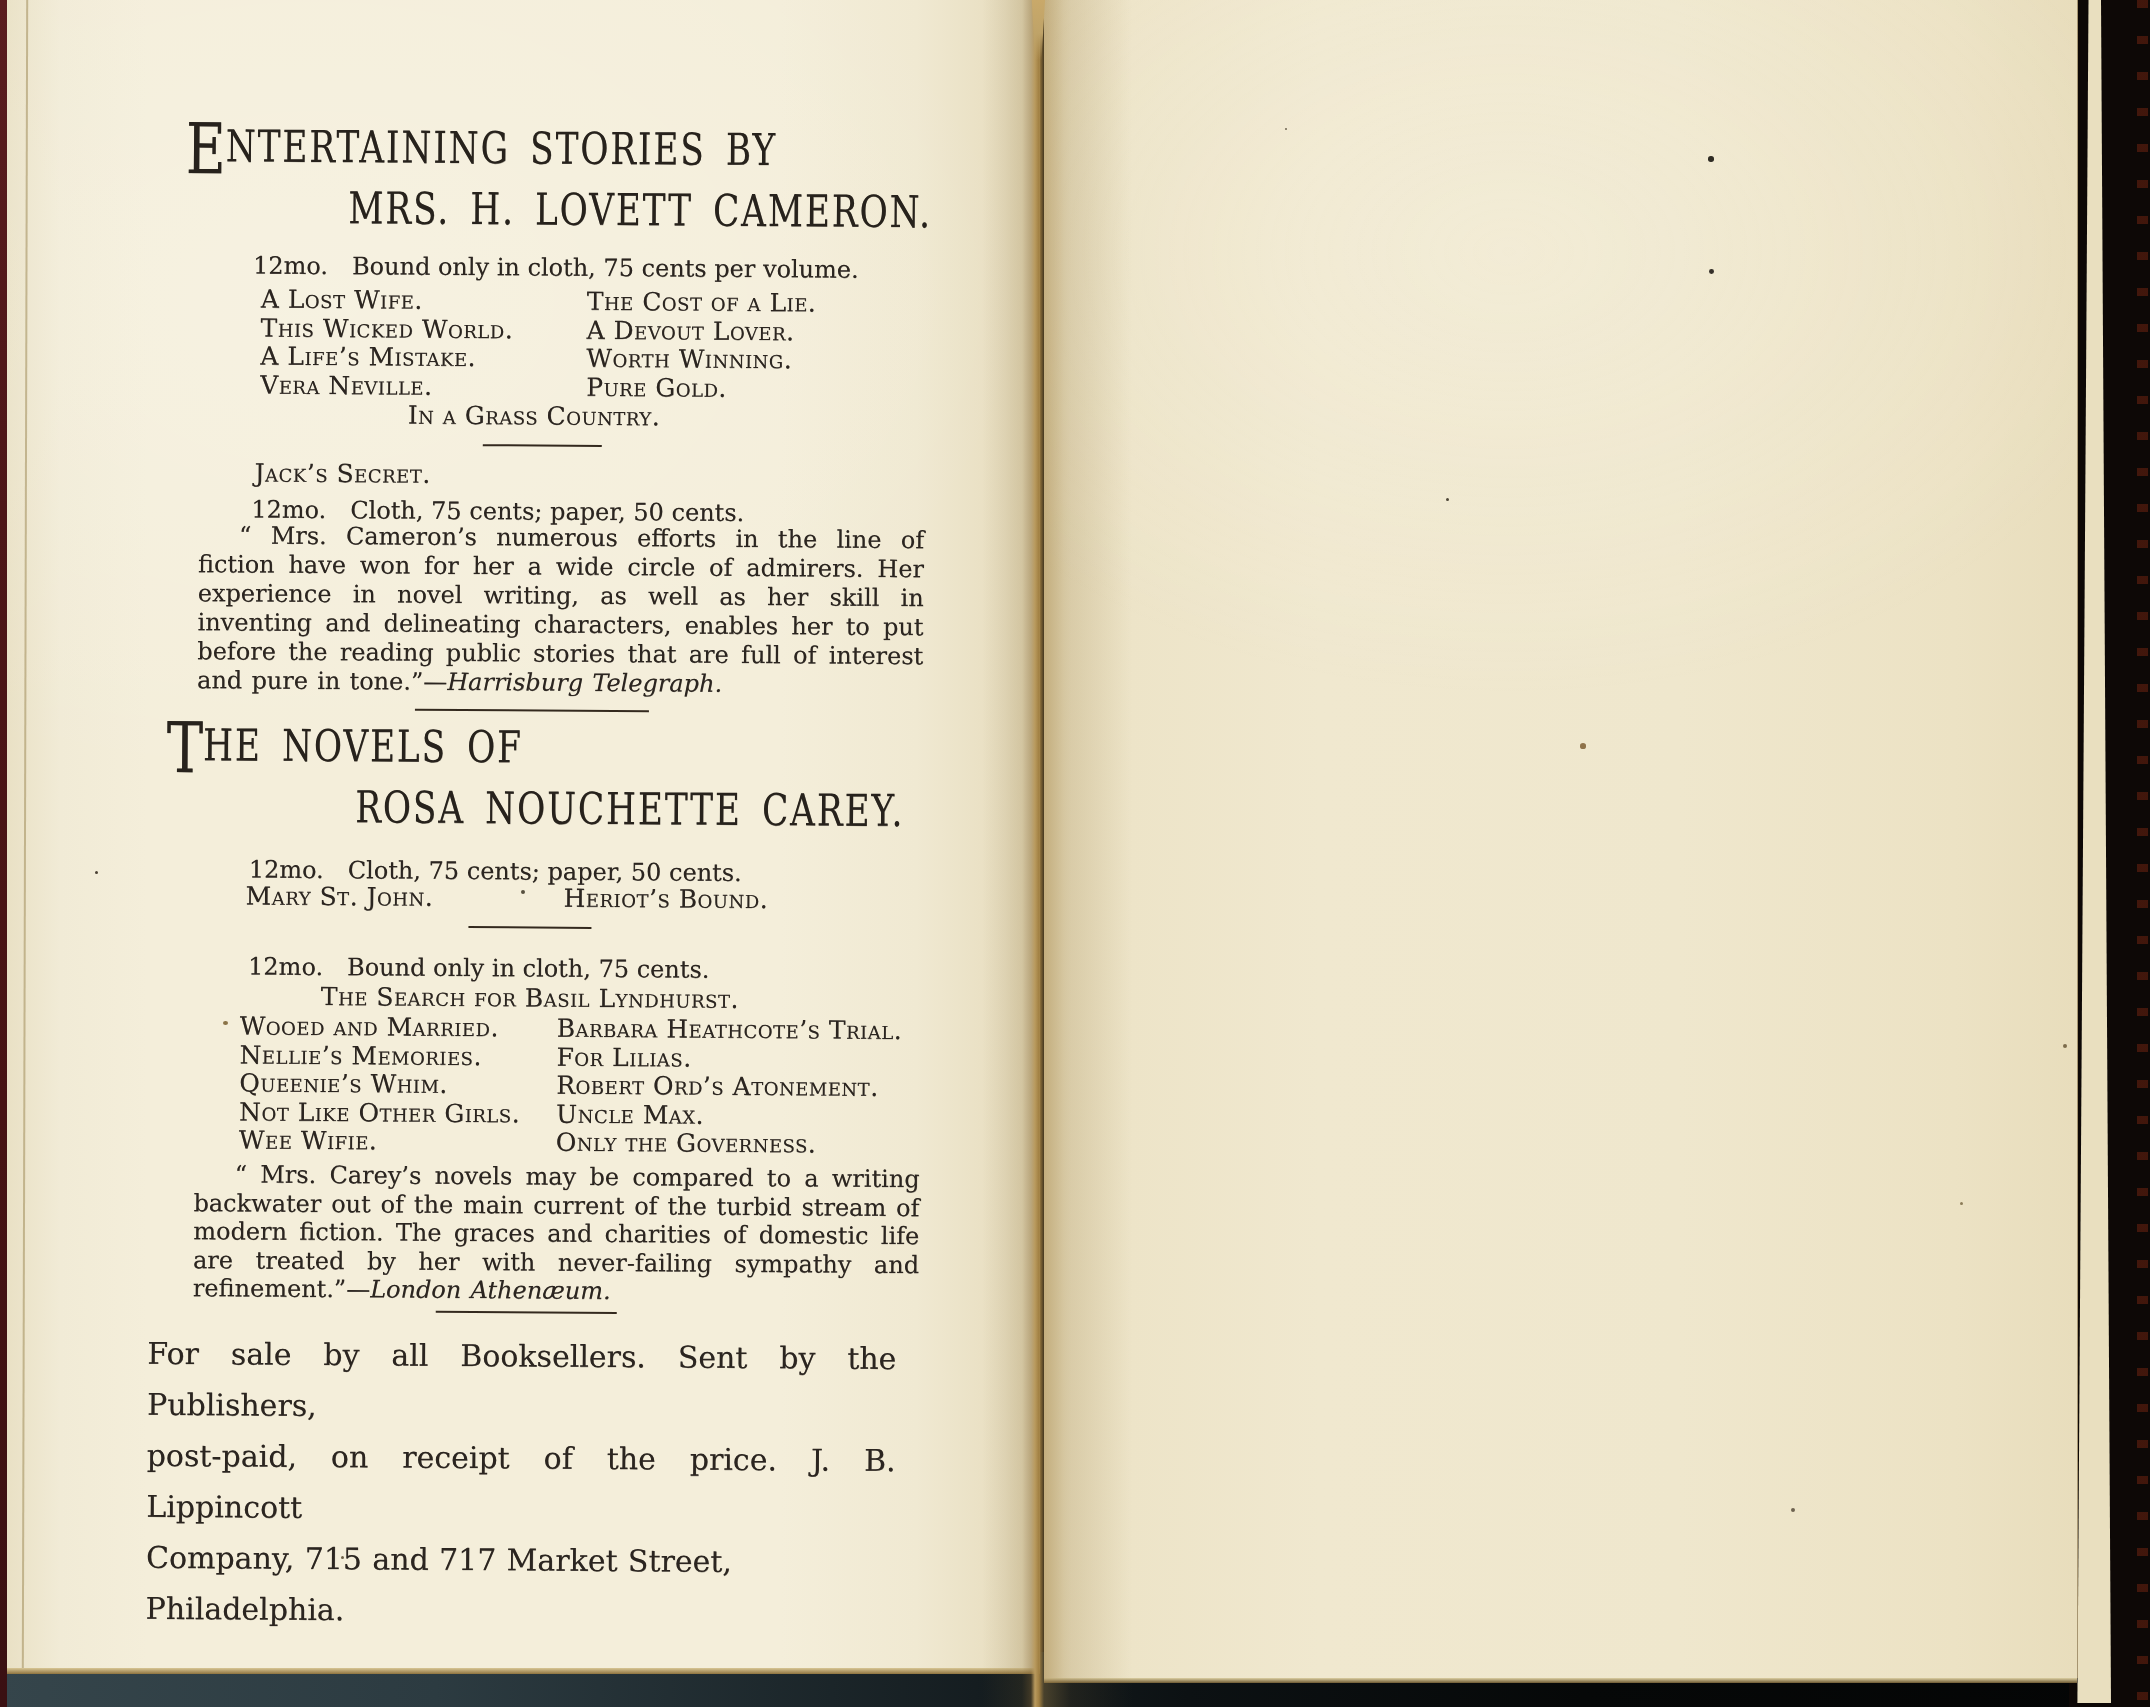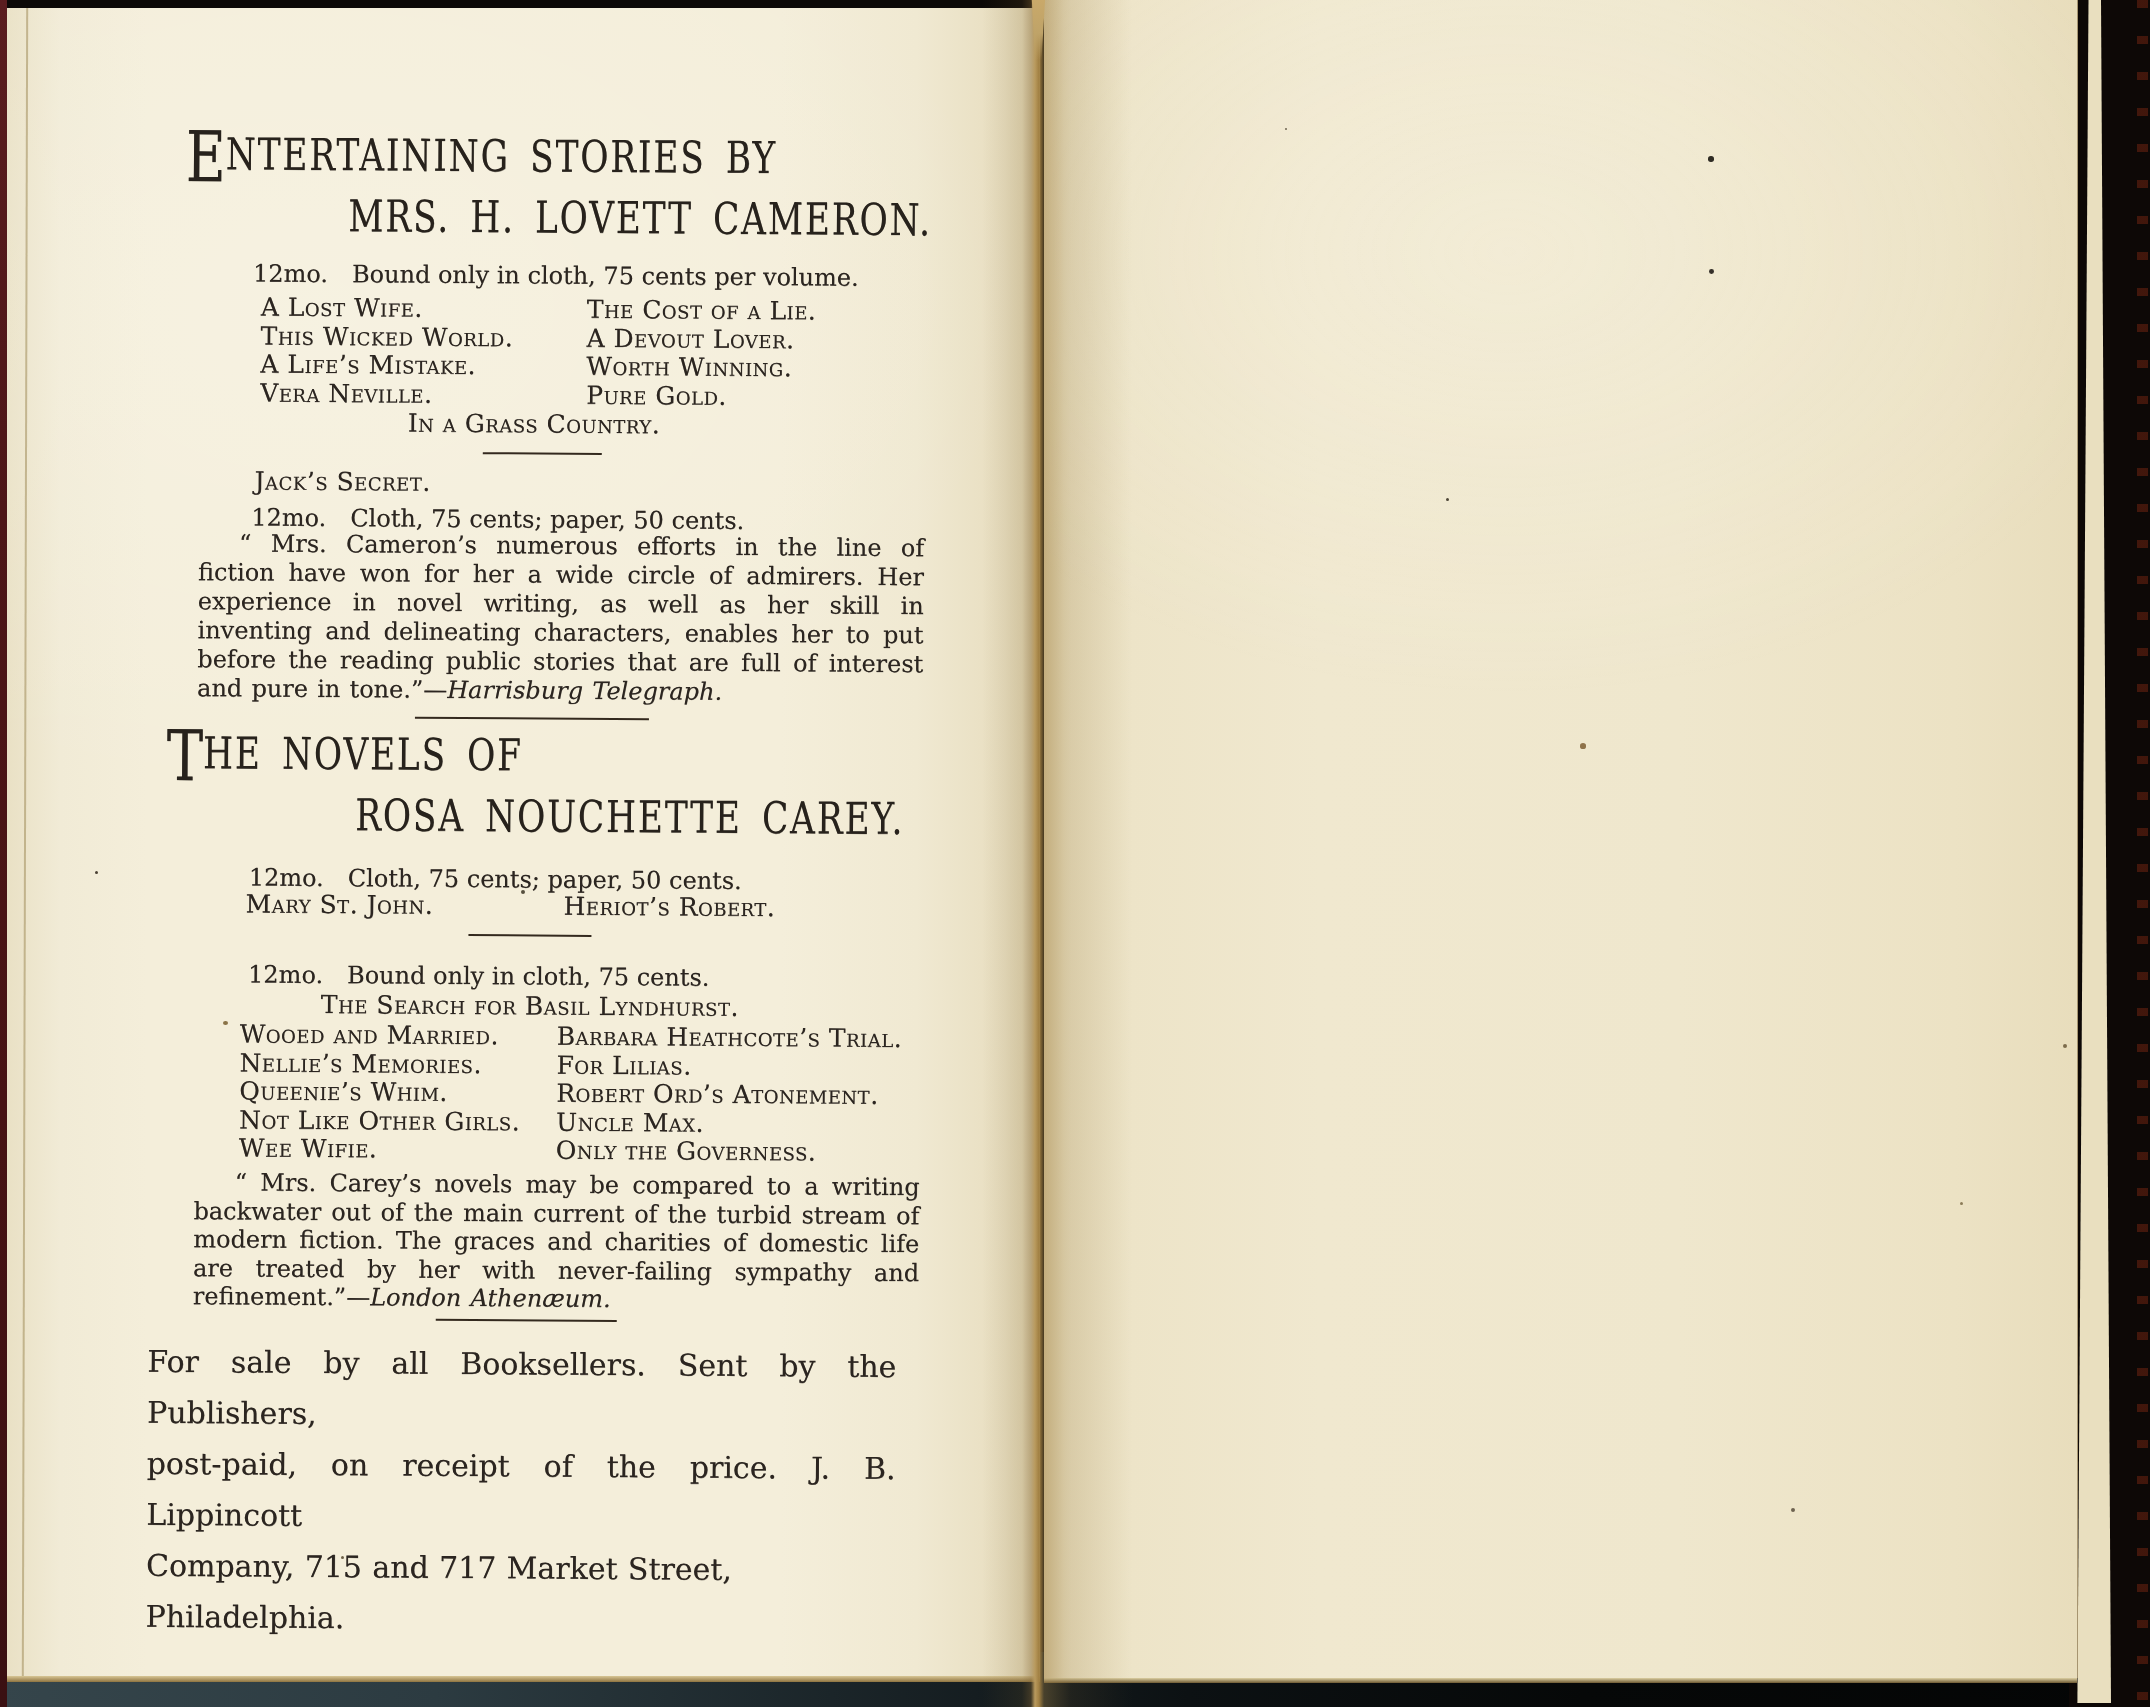--- a/index.html
+++ b/index.html
@@ -11,21 +11,21 @@
     background:linear-gradient(90deg,#35454b 0px,#2c3b41 436px,#1b2529 832px,#0c1113 1188px,#060808 1584px,#040505 2151px);}
   .cover-right{position:absolute;left:2069px;top:0;width:82px;height:1708px;background:#0d0806;}
   .cover-right .streaks{position:absolute;right:3.2px;top:0;width:11px;height:100%;
     background:repeating-linear-gradient(180deg,rgba(130,40,18,.45) 0 8px,rgba(10,5,3,0) 8px 36px);}
   .fore-edge{position:absolute;left:2060px;top:0;width:71px;height:1703px;background:#e9dfbf;
     clip-path:polygon(28.5px 0,41px 0,51px 100%,17.4px 100%);}
   .spine-left{position:absolute;left:0;top:0;width:7.1px;height:1708px;z-index:6;
     background:linear-gradient(180deg,#5a1d1f 0%,#4d1618 30%,#471314 65%,#3a1012 100%);}
 
   
-  .left-page{position:absolute;left:4.8px;top:8px;width:1035px;height:1668px;z-index:3;
+  .left-page{position:absolute;left:4.8px;top:0;width:1035px;height:1668px;z-index:3;
     background:
       radial-gradient(1030px 713px at 30% 18%, rgba(255,255,250,.22), rgba(255,255,250,0) 70%),
       linear-gradient(90deg,#e9e0c4 0px,#f1ebd6 55px,#f4eeda 143px,#f4eeda 776px,#f0e9d2 911px,#e8dec0 1000px,#e0d3ae 1035px);}
   .left-page::after{content:"";position:absolute;left:0;bottom:-5.5px;width:100%;height:5.5px;
     background:linear-gradient(180deg,#d8c695,#8f7440);}
   .right-page{position:absolute;left:1044px;top:0;width:1033px;height:1678px;z-index:3;
     background:
       radial-gradient(951px 634px at 45% 15%, rgba(255,255,248,.18), rgba(255,255,248,0) 70%),
       linear-gradient(90deg,#d9c9a0 0px,#e7dcba 20px,#ede4c8 87px,#f0e8cf 277px,#efe7cd 634px,#ece2c4 911px,#e8ddbc 1033px);
     border-right:1.6px solid rgba(90,70,40,.4);}
@@ -120,21 +120,21 @@
         <div class="h-line"><span class="initial">T</span><span>HE NOVELS OF</span></div>
         <div class="h-line" style="margin-left:189px;margin-top:9.5px;">ROSA NOUCHETTE CAREY.</div>
       </div>
 
       <div class="blk price" style="left:249px;top:854px;">
         <span>12mo.</span><span class="pt">Cloth, 75 cents; paper, 50 cents.</span>
       </div>
 
       <div class="blk cols" style="left:246px;top:882px;width:681px;">
         <div class="bt" style="width:318px;">Mary St. John.</div>
-        <div class="bt">Heriot’s Robert.</div>
+        <div class="bt">Heriot’s Bound.</div>
       </div>
 
       <div class="rule" style="left:469px;top:924px;width:123px;"></div>
 
       <div class="blk price" style="left:249px;top:951px;">
         <span>12mo.</span><span class="pt">Bound only in cloth, 75 cents.</span>
       </div>
 
       <div class="blk bt centerline" style="left:151px;top:982px;width:760px;">The Search for Basil Lyndhurst.</div>
 

